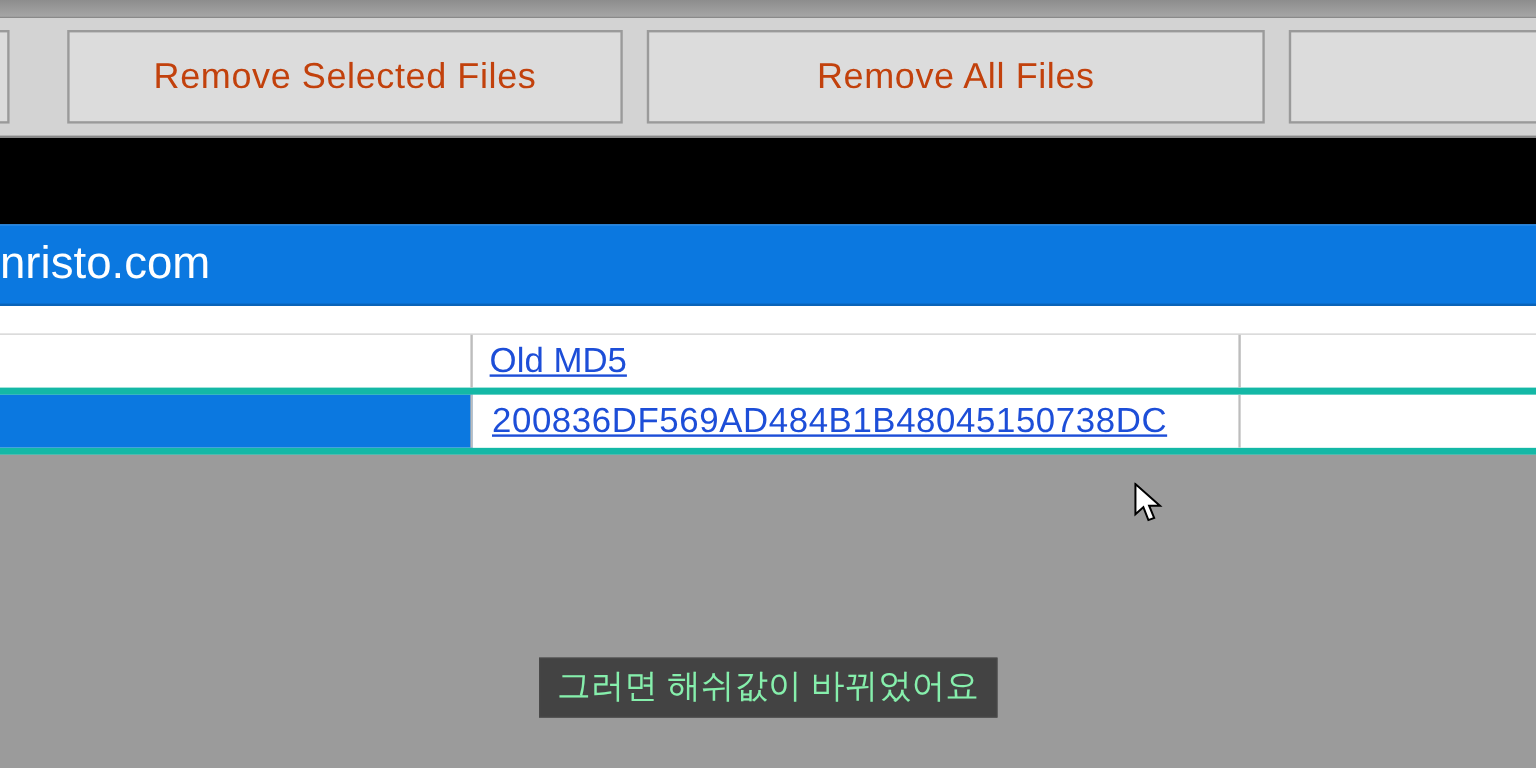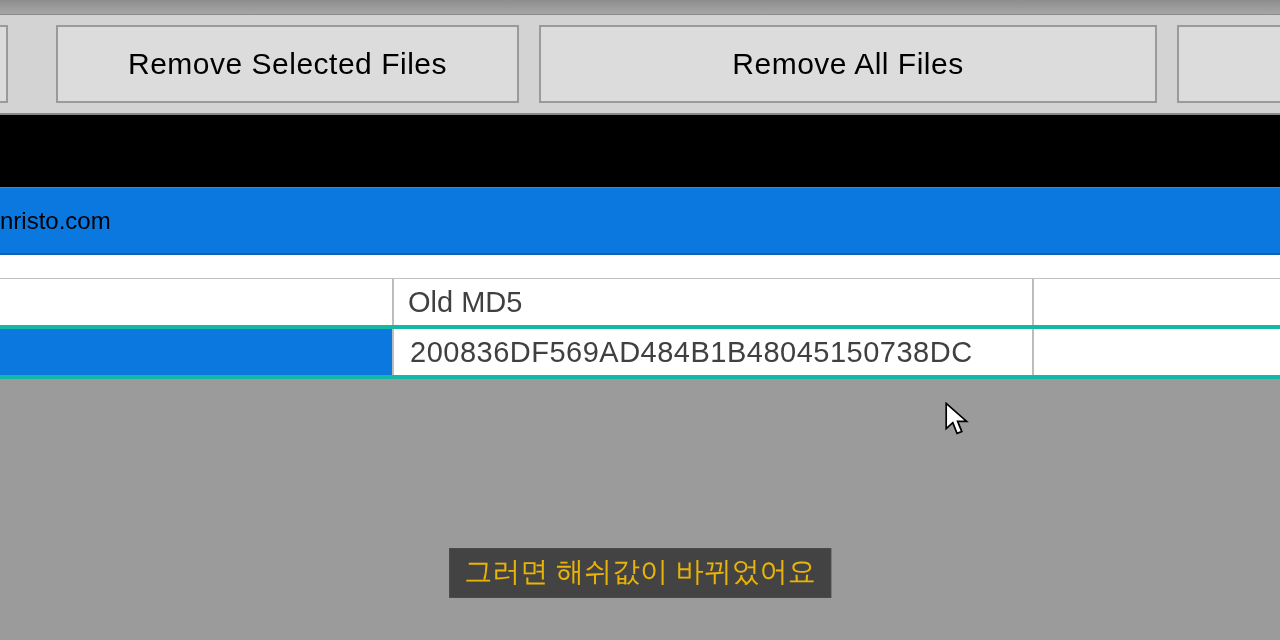--- a/index.html
+++ b/index.html
@@ -30,50 +30,50 @@
     align-items: center;
     gap: 20px;
     padding: 12px 0 12px 0;
   }
   .toolbar .btn {
     height: 78px;
     border: 2px solid #9a9a9a;
     background: #dcdcdc;
     font-size: 30px;
     font-weight: 400;
-    color: #000000;
+    color: #c2410c;
     letter-spacing: 0.5px;
     cursor: pointer;
     display: flex;
     align-items: center;
     justify-content: center;
     font-family: Arial, sans-serif;
     font-stretch: condensed;
   }
   .btn-stub-left   { width: 10px;  margin-left: -2px; border-left: none; }
   .btn-remove-sel  { width: 463px; margin-left: 28px; }
-  .btn-remove-all  { width: 618px; text-align: center; }
+  .btn-remove-all  { width: 515px; text-align: center; }
   .btn-stub-right  { flex: 1 0 auto; margin-right: -4px; border-right: none; }
 
   
   .black-bar {
     position: absolute;
     left: 0; top: 115px;
     width: 100%; height: 72px;
     background: #000;
   }
 
   
   .blue-bar {
     position: absolute;
     left: 0; top: 187px;
     width: 100%; height: 68px;
     background: #0b78e0;
-    color: #000000;
-    font-size: 24px;
+    color: #ffffff;
+    font-size: 38px;
     display: flex;
     align-items: center;
     padding-left: 0px;
     border-top: 1px solid #2f8de6;
     border-bottom: 2px solid #0a63b8;
   }
 
   
   .gap-white {
     position: absolute;
@@ -87,23 +87,24 @@
   .table {
     position: absolute;
     left: 0; top: 279px;
     width: 100%;
     background: #ffffff;
   }
   .row {
     display: flex;
     width: 100%;
     height: 50px;
-    border-bottom: 4px solid #14b8a6;
+    border-bottom: 6px solid #14b8a6;
     font-size: 29px;
-    color: #404040;
+    color: #1d4ed8;
+    text-decoration: underline;
   }
   .row.header { background: #ffffff; }
   .row.header .cell { font-weight: 400; }
   .cell {
     display: flex;
     align-items: center;
     padding-left: 14px;
     border-right: 2px solid #bdbdbd;
     white-space: nowrap;
     overflow: hidden;
@@ -143,21 +144,21 @@
   }
 
   
   .subtitle {
     position: absolute;
     left: 50%;
     top: 548px;
     transform: translateX(-50%);
     background: rgba(60,60,60,0.92);
     border: 1px solid #4a4a4a;
-    color: #eab308;
+    color: #86efac;
     font-size: 28px;
     padding: 4px 14px 6px 14px;
     font-family: "Malgun Gothic", "Apple SD Gothic Neo", Arial, sans-serif;
   }
 </style>
 </head>
 <body>
 
 <div class="chrome-strip"></div>
 

